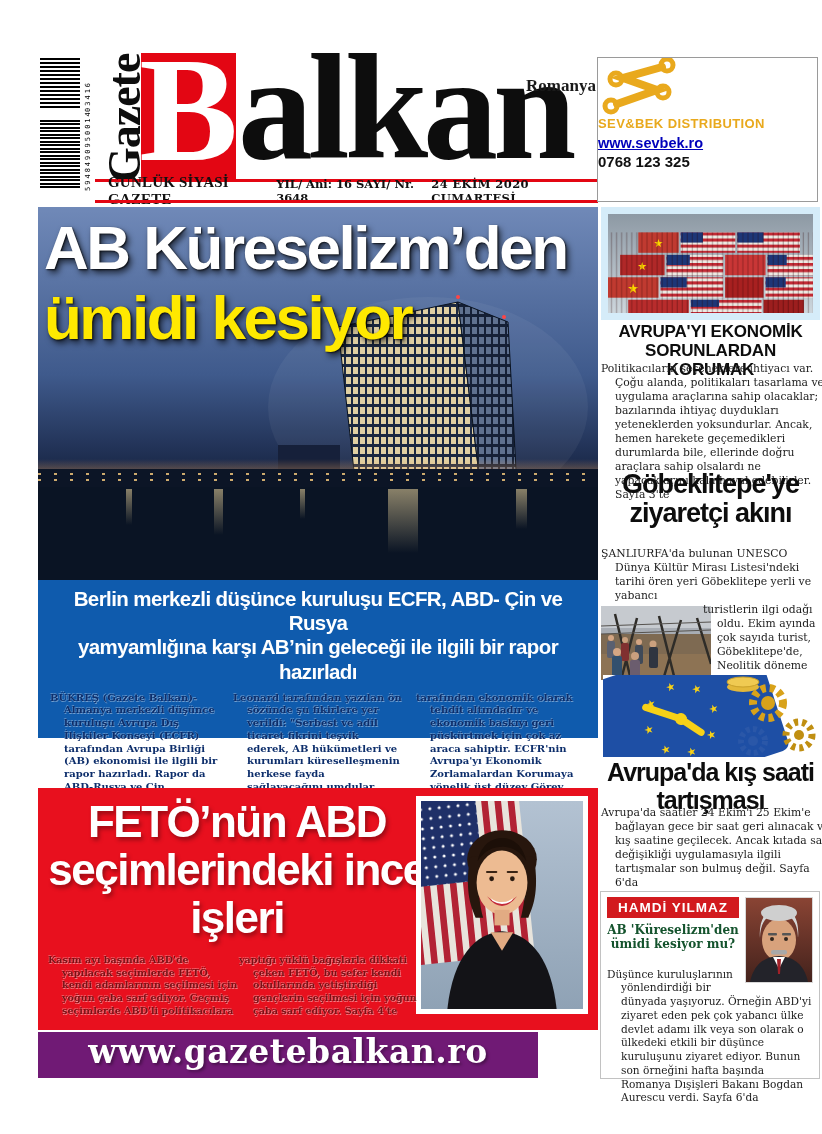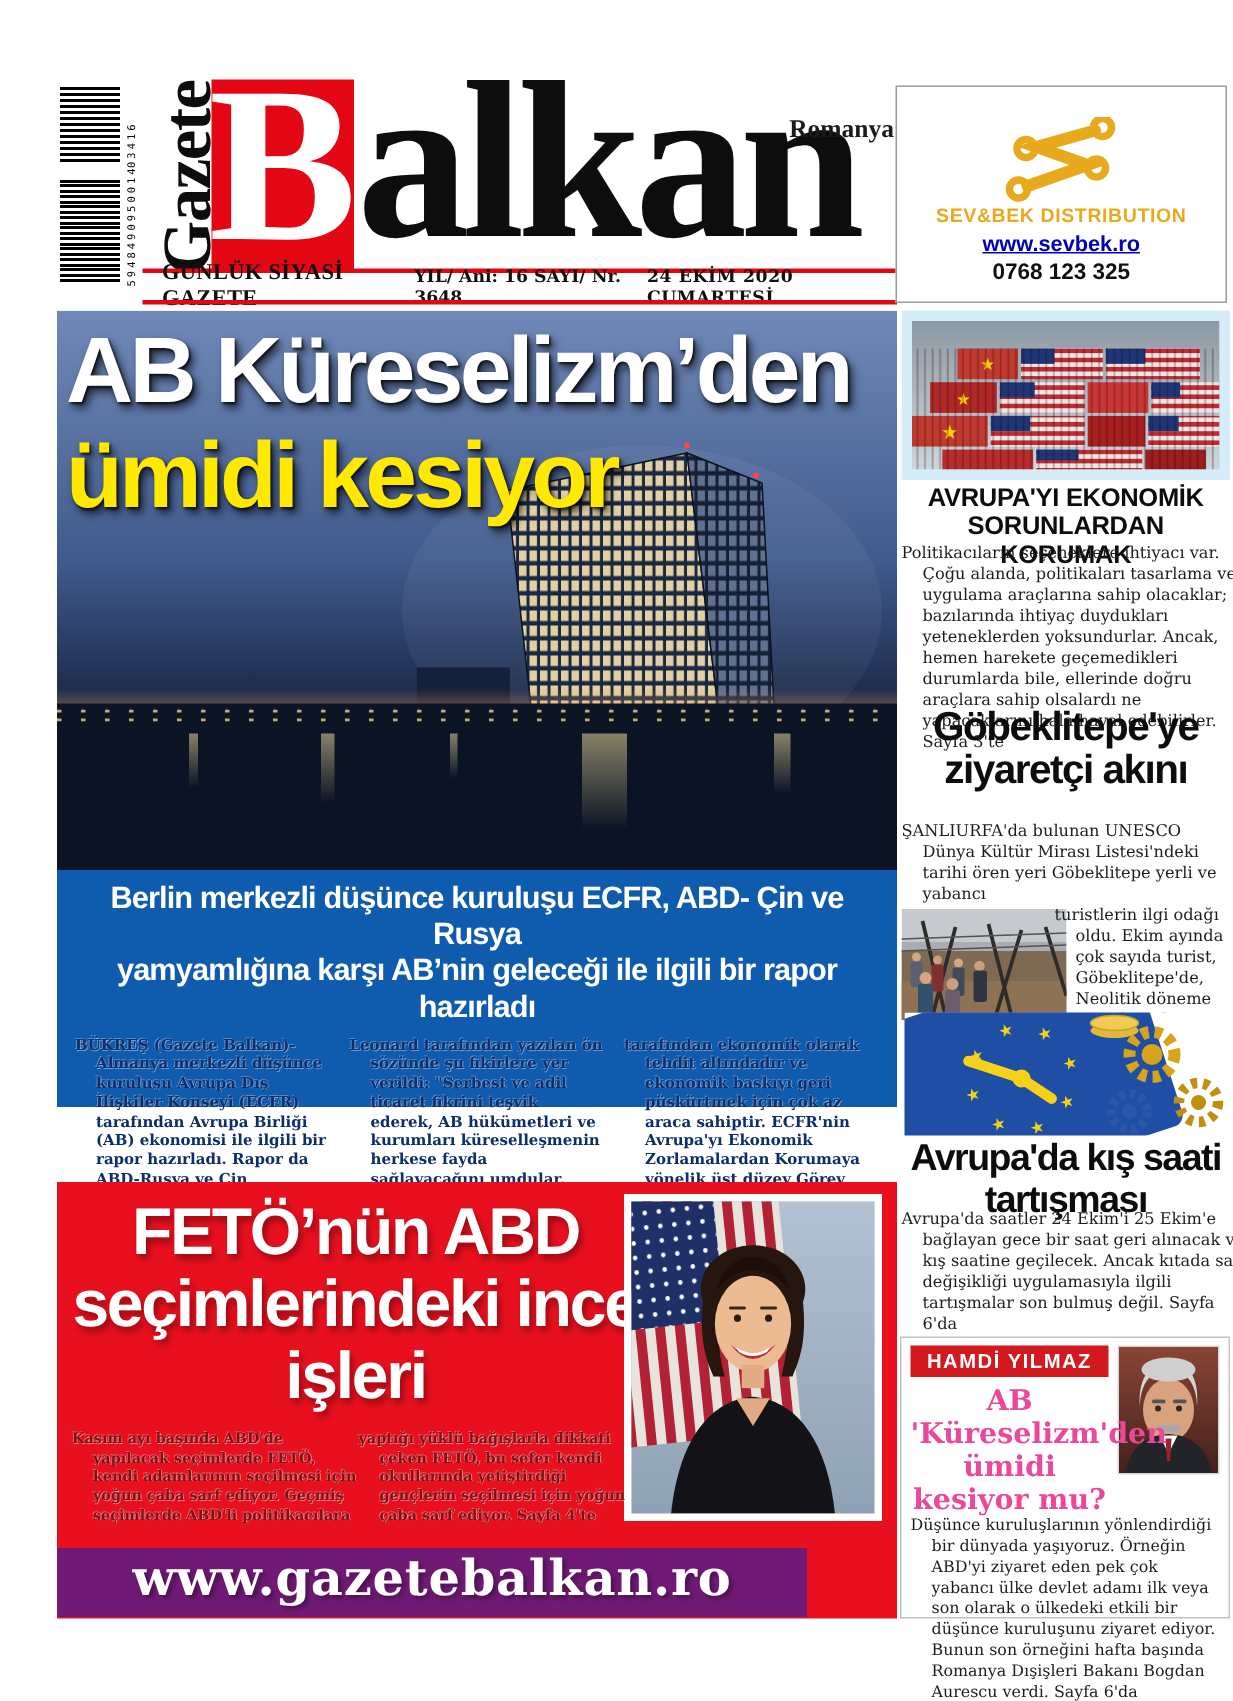--- a/index.html
+++ b/index.html
@@ -28,21 +28,21 @@
            font-weight:700;font-size:17px;color:#1a1a1a;}
   .rule{left:95px;width:503px;height:3px;background:#e30613;}
   .rule.r1{top:179px;}
   .rule.r2{top:200px;}
   .inforow{left:95px;top:182px;width:503px;height:17px;display:flex;align-items:center;justify-content:center;}
   .tagline{font-family:"Liberation Serif",serif;font-weight:700;font-size:15px;letter-spacing:.2px;padding-left:13px;}
   .issue,.dateline{font-family:"DejaVu Serif",serif;font-weight:700;font-size:11.5px;}
   .dateline{letter-spacing:.4px;}
 
   .sevbek{left:597px;top:57px;width:221px;height:145px;border:1px solid #9a9a9a;background:#fff;
-          display:flex;flex-direction:column;align-items:center;justify-content:flex-start;padding-top:20px;box-sizing:border-box;}
+          display:flex;flex-direction:column;align-items:flex-start;justify-content:flex-start;padding-top:0;box-sizing:border-box;}
   .sevname{font-size:13px;font-weight:700;color:#e9a91d;letter-spacing:.4px;margin-top:-2px;}
   .sevurl{font-size:14.5px;font-weight:700;color:#0000bb;text-decoration:underline;margin-top:4px;cursor:pointer;}
   .sevphone{font-size:15px;font-weight:700;color:#111;margin-top:2px;}
 
   
   .leadphoto{left:38px;top:207px;width:560px;height:373px;overflow:hidden;}
   .leadphoto svg{display:block;}
   .hl{position:absolute;left:6px;font-weight:700;font-size:62px;letter-spacing:-2.5px;line-height:1.0;
       text-shadow:3px 4px 6px rgba(0,0,0,.65),1px 1px 2px rgba(0,0,0,.8);white-space:nowrap;}
   .hl1{top:10px;color:#ffffff;}
@@ -50,21 +50,21 @@
 
   .bluebox{left:38px;top:580px;width:560px;height:158px;background:#0f5bad;box-sizing:border-box;padding:7px 12px 0 12px;}
   .subhead{color:#fff;text-align:center;font-weight:700;font-size:20.5px;line-height:1.18;
            letter-spacing:-.6px;margin:0 6px;}
   .bluecols{display:flex;gap:13px;margin-top:8px;}
   .bluecols .col{flex:1;font-family:"DejaVu Serif",serif;font-weight:700;font-size:10px;line-height:1.27;
       color:#0d2e6b;text-shadow:.6px .6px 0 rgba(255,255,255,.4),-.6px -.6px 0 rgba(255,255,255,.3);}
   .hang{padding-left:14px;text-indent:-14px;}
 
   
-  .redbox{left:38px;top:788px;width:560px;height:291px;background:#e8101e;}
+  .redbox{left:38px;top:788px;width:560px;height:242px;background:#e8101e;}
   .fetohl{position:absolute;left:8px;top:10px;width:382px;text-align:center;color:#fff;font-weight:700;
           font-size:44px;line-height:1.09;letter-spacing:-1.5px;
           text-shadow:2px 3px 4px rgba(0,0,0,.35);}
   .fetophoto{position:absolute;right:10px;top:8px;width:162px;height:208px;border:5px solid #fff;background:#aebdcd;}
   .fetocols{position:absolute;left:10px;top:166px;width:382px;display:flex;}
   .fetocols .col{flex:1;font-family:"DejaVu Serif",serif;font-weight:700;font-size:9.6px;line-height:1.32;
       color:#7c1015;text-shadow:.6px .6px 0 rgba(255,255,255,.45),-.6px -.6px 0 rgba(255,255,255,.3);}
 
   
   .banner{left:38px;top:1032px;width:500px;height:46px;background:#701a75;display:flex;align-items:flex-start;justify-content:center;cursor:pointer;}
@@ -81,22 +81,22 @@
   .gobbody{top:547px;}
   .gobphoto{float:left;width:110px;height:74px;margin:3px 6px 1px 0;}
   .clockimg{left:603px;top:675px;width:216px;height:82px;}
   .wintitle{top:759px;font-size:25px;line-height:1.1;letter-spacing:-1px;}
   .winbody{top:806px;}
 
   .columnist{left:600px;top:891px;width:220px;height:188px;border:1px solid #c2c2c2;box-sizing:border-box;padding:5px 6px;background:#fff;}
   .colphoto{float:right;width:66px;height:84px;margin:0 0 4px 6px;border:1px solid #d8d8d8;}
   .colbanner{display:flow-root;background:#d21a1e;color:#fff;font-weight:700;font-size:13.5px;
              letter-spacing:1px;text-align:center;padding:3px 2px;}
-  .coltitle{display:flow-root;font-family:"DejaVu Serif",serif;font-weight:700;font-size:19px;line-height:1.15;
-            text-align:center;margin:6px 0 0 0;color:#ec4899;}
+  .coltitle{display:flow-root;font-family:"DejaVu Serif",serif;font-weight:700;font-size:12px;line-height:1.15;
+            text-align:center;margin:6px 0 16px 0;color:#14532d;}
   .colbody{font-family:"DejaVu Serif",serif;font-size:10.6px;line-height:1.3;color:#1c1c1c;}
 </style>
 </head>
 <body>
 
 <div id="page">
 
   <div class="abs barcode">
     <div class="bars b1"></div>
     <div class="bars b2"></div>

